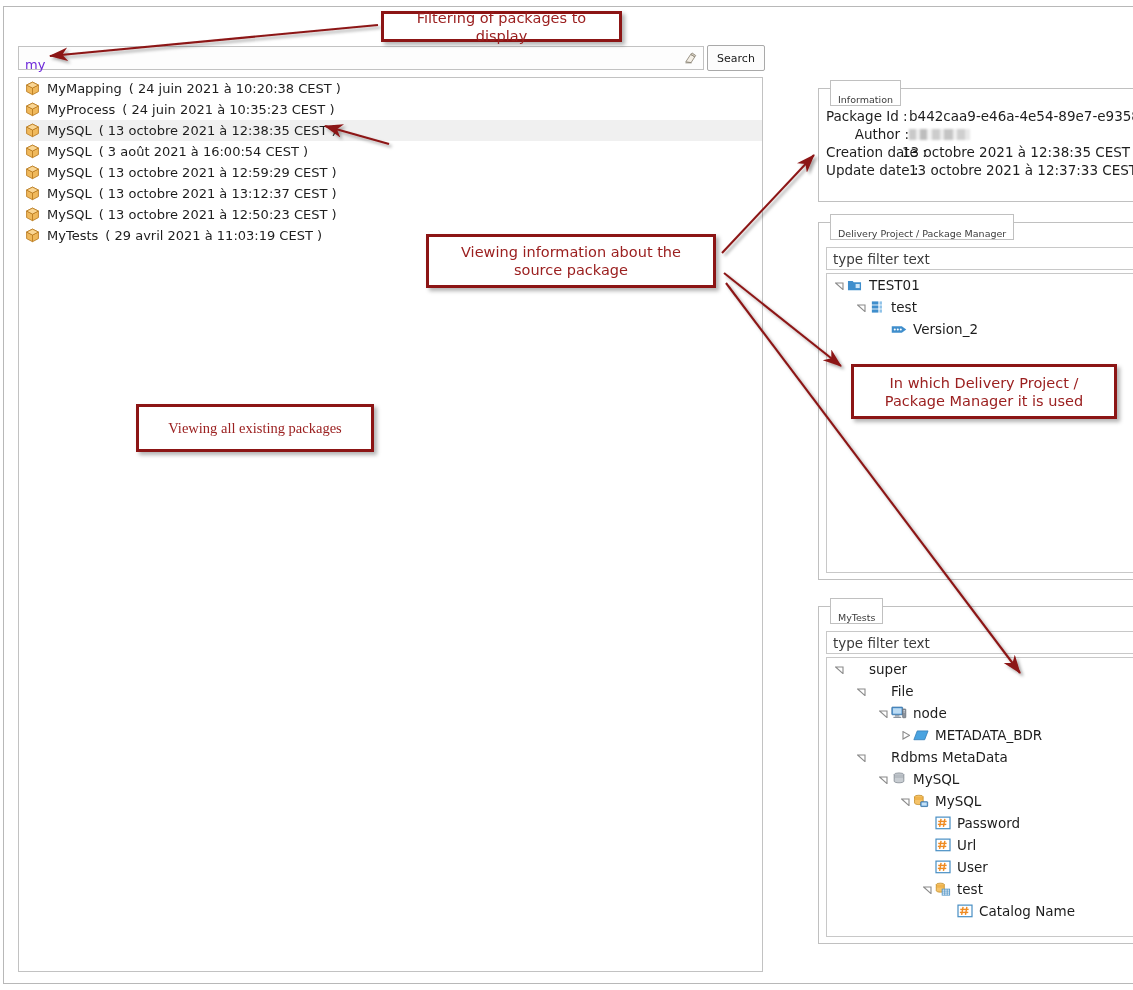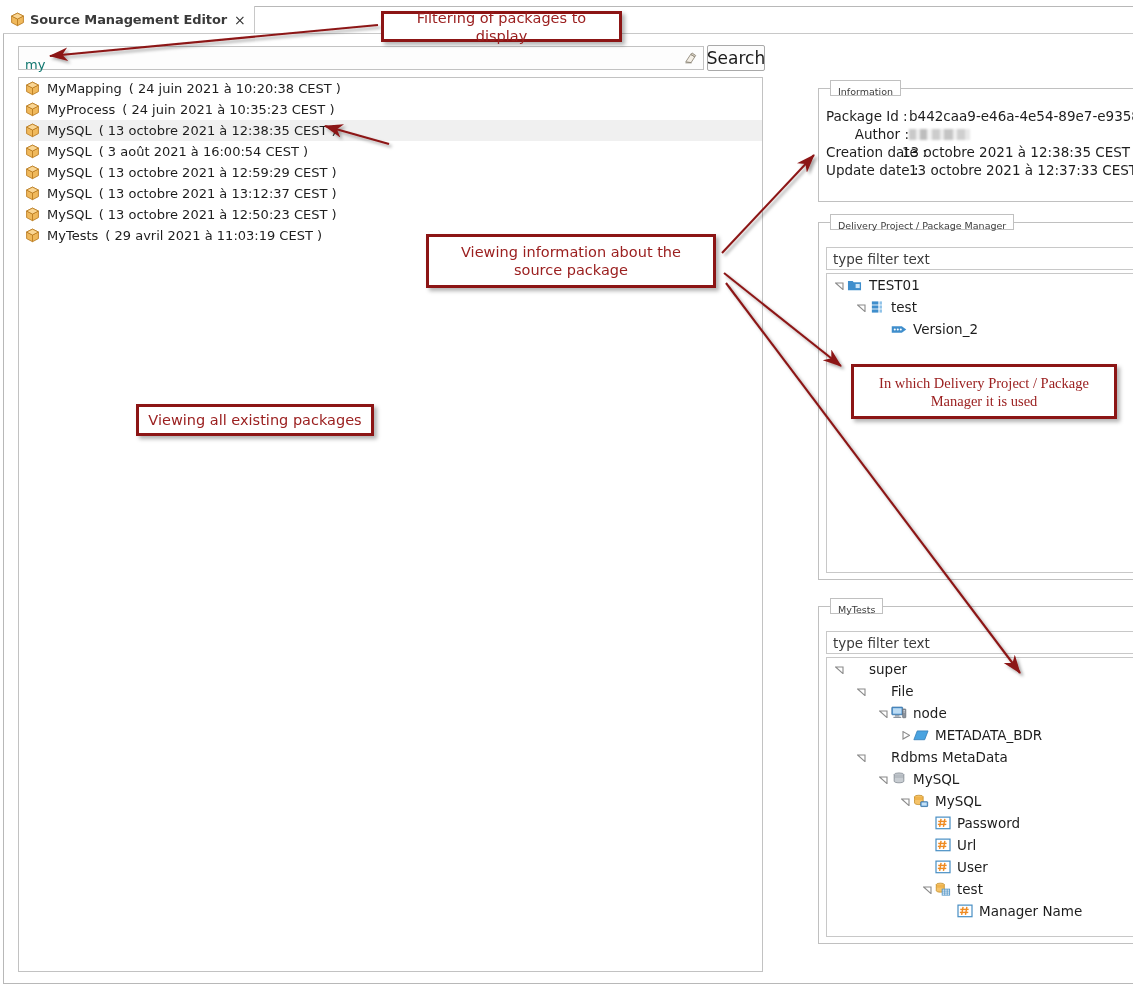--- a/index.html
+++ b/index.html
@@ -71,37 +71,37 @@
     position: absolute; left: 0; top: 0;
     width: 686px; height: 24px;
     border: 1px solid #c2c2c2;
     background: #fdfdfd;
     box-sizing: border-box;
     display: flex; align-items: center;
   }
   .search-field input {
     border: none; outline: none; background: transparent;
     font-family: "DejaVu Sans", sans-serif;
-    font-size: 13px; color: #0f766e;
+    font-size: 13px; color: #6d28d9;
     padding: 12px 0 0 6px;
     width: 650px; height: 20px;
   }
   .eraser-icon {
     position: absolute; right: 5px; top: 4px;
     width: 15px; height: 15px;
   }
   .search-button {
     position: absolute; left: 689px; top: -1px;
     width: 58px; height: 26px;
     border: 1px solid #a9a9a9;
     border-radius: 2px;
     background: #fcfcfc;
     box-sizing: border-box;
     display: flex; align-items: center; justify-content: center;
-    font-size: 17px; color: #1a1a1a;
+    font-size: 11px; color: #1a1a1a;
     cursor: pointer;
   }
 
   
   .pkg-list {
     position: absolute;
     left: 18px; top: 77px;
     width: 745px; height: 895px;
     border: 1px solid #c2c2c2;
     background: #ffffff;
@@ -125,21 +125,21 @@
     position: absolute;
     border: 1px solid #c0c0c0;
     border-right: none;
     box-sizing: border-box;
     background: #ffffff;
   }
   .groupbox > .legend {
     position: absolute;
     top: -9px; left: 11px;
     height: 16px;
-    padding: 4px 7px;
+    padding: 12px 7px;
     background: #ffffff;
     border: 1px solid #c0c0c0;
     box-sizing: border-box;
     font-size: 9.5px;
     color: #3c3c3c;
     line-height: 14px;
     white-space: nowrap;
   }
 
   #gb-information { left: 818px; top: 88px; width: 315px; height: 114px; }
@@ -228,51 +228,37 @@
     color: #9b2020;
     font-size: 14.5px;
     text-align: center;
     display: flex; align-items: center; justify-content: center;
     line-height: 18px;
     box-shadow: 3px 3px 4px rgba(0,0,0,0.30);
     padding: 0 6px;
   }
   #callout-filtering { left: 381px; top: 11px;  width: 241px; height: 31px; }
   #callout-viewinfo  { left: 426px; top: 234px; width: 290px; height: 54px; }
-  #callout-delivery  { left: 851px; top: 364px; width: 266px; height: 55px; font-family: Liberation Serif, serif; }
-  #callout-allpkgs   { left: 136px; top: 404px; width: 238px; height: 32px; }
+  #callout-delivery  { left: 851px; top: 364px; width: 266px; height: 55px; }
+  #callout-allpkgs   { left: 136px; top: 404px; width: 238px; height: 48px; font-family: Liberation Serif, serif; }
   #callout-sources   { left: 956px; top: 679px; width: 161px; height: 33px; }
 
   svg.arrows {
     position: absolute; left: 0; top: 0;
     width: 1133px; height: 990px;
     pointer-events: none;
   }
 </style>
 </head>
 <body>
 
 <div id="screen">
 
   <div class="editor-frame"></div>
 
-  <div class="tabbar">
-    <div class="tab">
-      <span class="pkg-icon">
-        <svg width="15" height="15" viewBox="0 0 16 16">
-          <path d="M8 1.2 L14.3 4.3 L14.3 11.3 L8 14.6 L1.7 11.3 L1.7 4.3 Z" fill="#f0b95c" stroke="#b8791e" stroke-width="0.9"></path>
-          <path d="M1.7 4.3 L8 7.5 L14.3 4.3" fill="none" stroke="#b8791e" stroke-width="0.9"></path>
-          <path d="M8 7.5 L8 14.6" fill="none" stroke="#b8791e" stroke-width="0.9"></path>
-          <path d="M1.7 4.3 L8 1.2 L14.3 4.3 L8 7.5 Z" fill="#fad694" stroke="#b8791e" stroke-width="0.8"></path>
-        </svg>
-      </span>
-      <span class="tab-title">Source Management Editor</span>
-      <span class="tab-close">×</span>
-    </div>
-  </div>
 
   <div class="search-row">
     <div class="search-field">
       <input type="text" value="my" style="">
       <span class="eraser-icon">
         <svg width="15" height="15" viewBox="0 0 16 16">
           <path d="M3 11.5 L8.2 3.6 L12.6 6.2 L8.6 12.4 Z" fill="#f4efe6" stroke="#8a8374" stroke-width="0.9"></path>
           <path d="M8.2 3.6 L9.8 2.2 L13.6 4.8 L12.6 6.2 Z" fill="#d9d2c4" stroke="#8a8374" stroke-width="0.9"></path>
           <path d="M2.6 12.6 L9.2 12.6" stroke="#8a8374" stroke-width="1"></path>
         </svg>
@@ -624,21 +610,21 @@
             <svg width="16" height="14" viewBox="0 0 17 15">
       <rect x="1" y="1.2" width="15" height="12.4" fill="#ffffff" stroke="#4a90c4" stroke-width="1.3"></rect>
       <g stroke="#ef8b22" stroke-width="1.5">
         <path d="M6.4 3.2 L4.9 11.6"></path>
                 <path d="M10.5 3.2 L9 11.6"></path>
         <path d="M3.4 5.8 L12.4 5.8"></path>
                 <path d="M3 9 L12 9"></path>
       </g>
             </svg>
           </span>
-          <span class="tlabel">Manager Name</span>
+          <span class="tlabel">Catalog Name</span>
         </div>
       </div>
   </div>
 
   <svg class="arrows">
     <defs>
       <filter id="shadow" x="-30%" y="-30%" width="170%" height="170%">
         <feDropShadow dx="2.5" dy="2.5" stdDeviation="1.4" flood-color="#000000" flood-opacity="0.35"></feDropShadow>
       </filter>
       <marker id="ah" markerWidth="10" markerHeight="10" refX="8.5" refY="3.3" orient="auto" markerUnits="strokeWidth">

